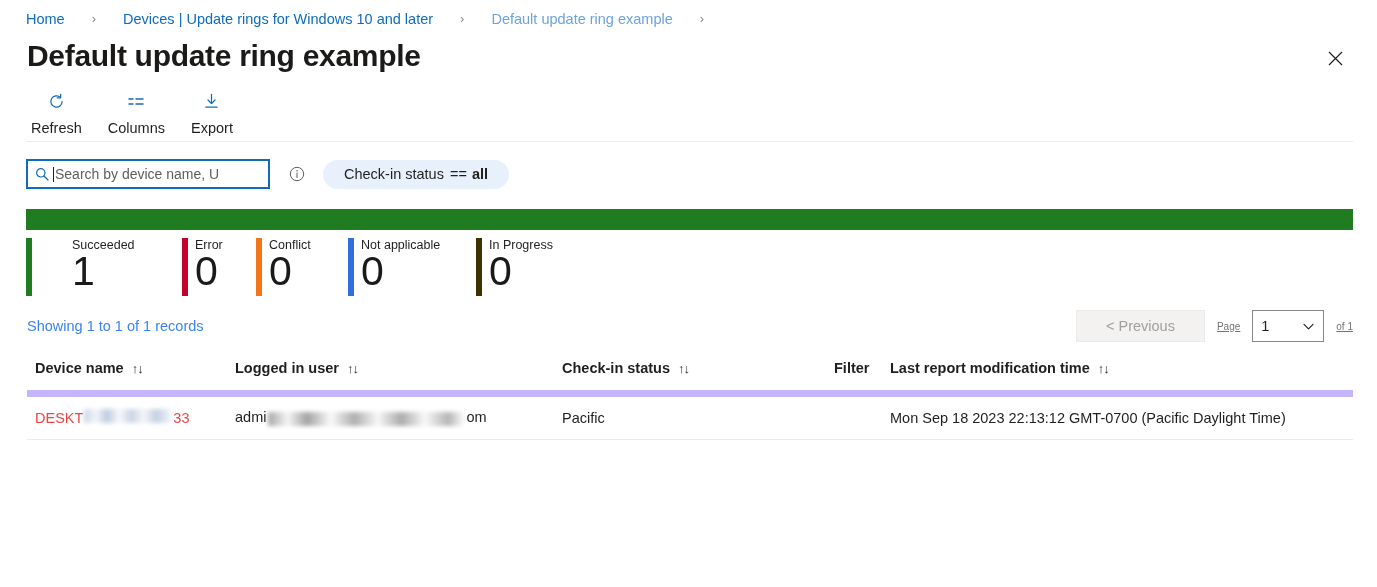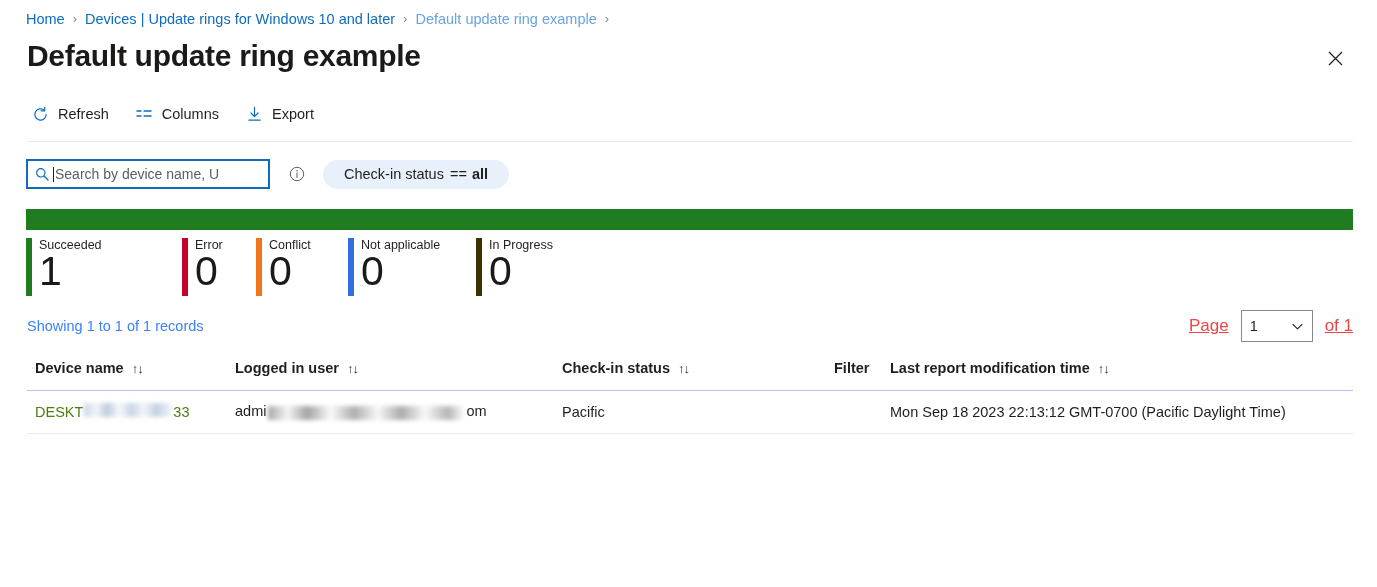--- a/index.html
+++ b/index.html
@@ -18,20 +18,21 @@
   }
 
   
   .breadcrumb {
     display: flex;
     align-items: center;
     padding: 9px 0 0 26px;
     font-size: 14.5px;
     line-height: 20px;
     white-space: nowrap;
+    gap: 19px;
   }
   .bc-link {
     color: #0f6cbd;
     cursor: pointer;
   }
   .bc-current {
     color: #6ba3de;
     cursor: default;
   }
   .bc-sep {
@@ -91,20 +92,21 @@
     gap: 9px;
     padding: 6px 12px 6px 4px;
     margin-right: 10px;
     cursor: pointer;
     font-size: 14.5px;
     color: #201f1e;
     border: none;
     background: transparent;
     font-family: inherit;
     white-space: nowrap;
+    flex-direction: column;
   }
   .cmd-icon {
     width: 18px;
     height: 18px;
     display: inline-flex;
     align-items: center;
     justify-content: center;
     color: #0f6cbd;
     flex: none;
   }
@@ -250,22 +252,22 @@
     border: 1px solid #edebe9;
     color: #a19f9d;
     font-size: 14.5px;
     font-family: inherit;
     cursor: default;
     display: flex;
     align-items: center;
     justify-content: center;
   }
   .pg-label {
-    font-size: 17px;
-    color: #ef4444;
+    font-size: 10px;
+    color: #737373;
     text-decoration: underline;
   }
   .pg-select-wrap {
     position: relative;
     width: 72px;
     height: 32px;
     border: 1px solid #8a8886;
     background: #fff;
     display: flex;
     align-items: center;
@@ -292,21 +294,21 @@
     width: calc(100% - 51px);
     border-collapse: collapse;
     table-layout: fixed;
   }
   .table th {
     text-align: left;
     font-size: 14.5px;
     font-weight: 600;
     color: #201f1e;
     padding: 4px 8px 14px 8px;
-    border-bottom: 1px solid #c4b5fd;
+    border-bottom: 7px solid #c4b5fd;
     white-space: nowrap;
   }
   .th-inner {
     display: inline-flex;
     align-items: center;
     gap: 8px;
     cursor: pointer;
   }
   .sort-glyph {
     font-size: 13px;
@@ -321,21 +323,21 @@
     vertical-align: middle;
     white-space: nowrap;
   }
   .col-device { width: 200px; }
   .col-user   { width: 327px; }
   .col-status { width: 272px; }
   .col-filter { width: 56px; }
   .col-time   { width: auto; }
 
   .dev-link {
-    color: #4d7c0f;
+    color: #ef4444;
     cursor: pointer;
     display: inline-flex;
     align-items: baseline;
   }
 
   
   .redact {
     display: inline-block;
     vertical-align: middle;
     border-radius: 1px;
@@ -461,21 +463,21 @@
     <span class="op">==</span>
     <b>all</b>
   </div>
 </div>
 
 <div class="summary-bar">
     <div class="summary-seg" style="width: 100%; background: rgb(32, 124, 33);"></div>
   </div>
 
 <div class="counters">
-    <div class="counter" style="width: 152px;">
+    <div class="counter" style="width: 152px; gap: 33px;">
       <div class="counter-bar" style="background: rgb(32, 124, 33);"></div>
       <div class="counter-text">
         <div class="counter-label">Succeeded</div>
         <div class="counter-value">1</div>
       </div>
     </div>
     <div class="counter" style="width: 70px;">
       <div class="counter-bar" style="background: rgb(196, 2, 43);"></div>
       <div class="counter-text">
         <div class="counter-label">Error</div>
@@ -501,20 +503,21 @@
       <div class="counter-text">
         <div class="counter-label">In Progress</div>
         <div class="counter-value">0</div>
       </div>
     </div>
   </div>
 
 <div class="records-row">
   <div class="records-text">Showing 1 to 1 of 1 records</div>
   <div class="pager">
+    <button class="pg-btn" disabled="">&lt; Previous</button>
     <span class="pg-label">Page</span>
     <div class="pg-select-wrap">
       <span class="pg-select-val">1</span>
       <span class="pg-chevron">
         <svg width="13" height="13" viewBox="0 0 13 13" aria-hidden="true">
           <path d="M2 4.4 L6.5 8.9 L11 4.4" stroke="currentColor" stroke-width="1.1" fill="none" stroke-linecap="round" stroke-linejoin="round"></path>
         </svg>
       </span>
     </div>
     <span class="pg-label">of 1</span>

